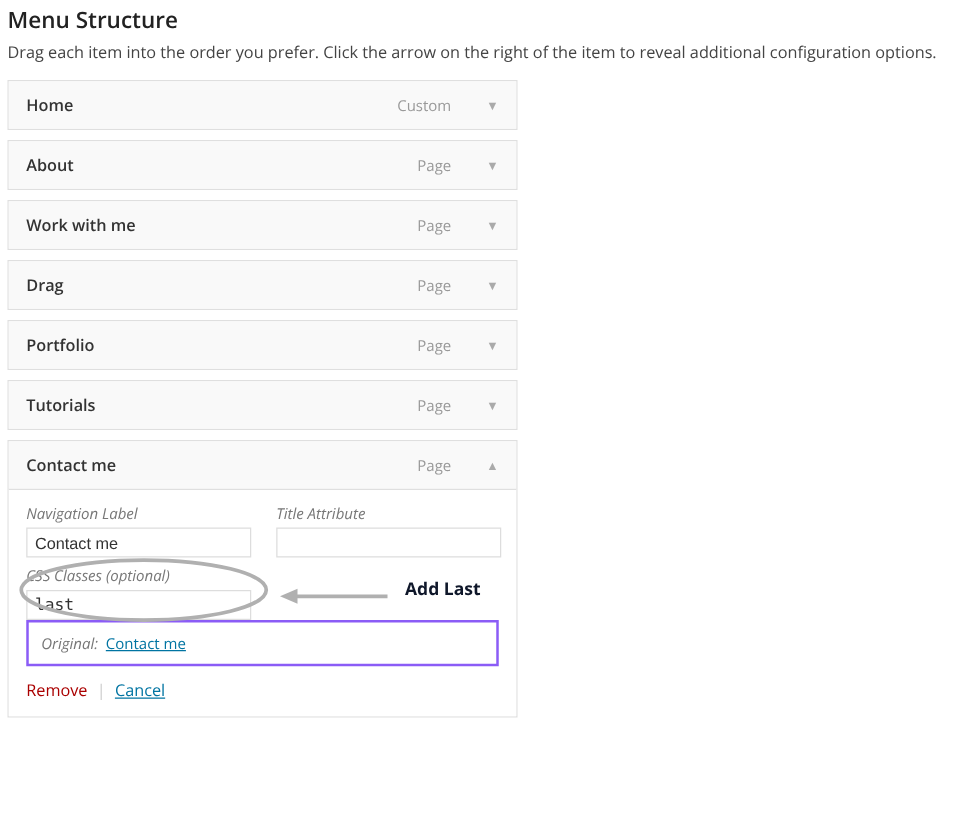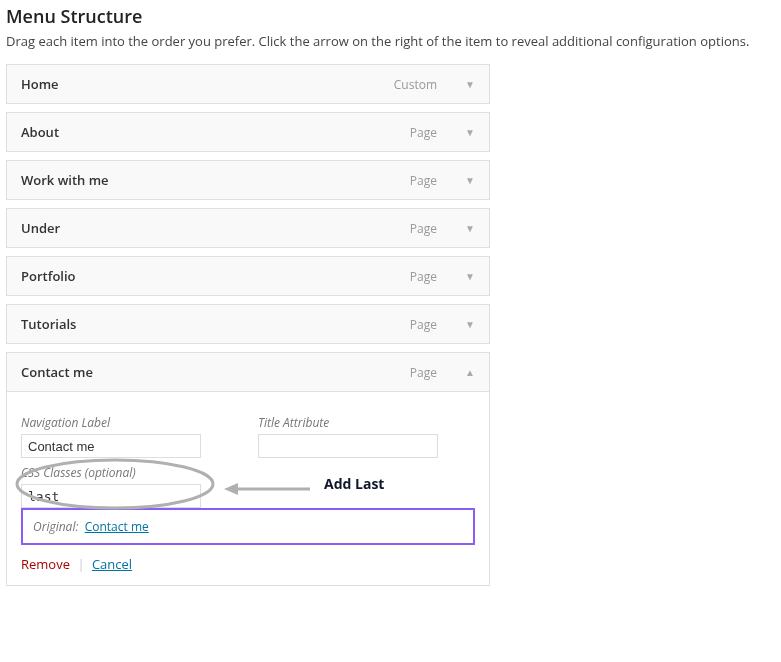--- a/index.html
+++ b/index.html
@@ -17,21 +17,21 @@
     font-weight: 600;
     margin: 4px 0 4px 0;
     color: #222;
   }
   p.description {
     margin: 0 0 14px 0;
     color: #444;
     font-size: 13px;
   }
   .menu-list {
-    width: 484px;
+    width: 408px;
   }
   .menu-item {
     border: 1px solid #dfdfdf;
     margin-bottom: 8px;
     background: #fff;
   }
   .menu-item-bar {
     display: flex;
     align-items: center;
     justify-content: space-between;
@@ -59,21 +59,21 @@
     width: 18px;
     height: 18px;
     display: flex;
     align-items: center;
     justify-content: center;
     color: #aaa;
     cursor: pointer;
     font-size: 10px;
   }
   .menu-item-settings {
-    padding: 22px 14px 12px 14px;
+    padding: 10px 14px 12px 14px;
     border-top: 1px solid #dfdfdf;
     background: #fff;
   }
   .field-row {
     display: flex;
     gap: 20px;
     margin-bottom: 6px;
   }
   .field {
     display: flex;
@@ -203,21 +203,21 @@
       <span class="item-title">Work with me</span>
       <span class="item-controls">
         <span class="item-type">Page</span>
         <span class="toggle">▼</span>
       </span>
     </div>
   </div>
 
   <div class="menu-item">
     <div class="menu-item-bar">
-      <span class="item-title">Under</span>
+      <span class="item-title">Drag</span>
       <span class="item-controls">
         <span class="item-type">Page</span>
         <span class="toggle">▼</span>
       </span>
     </div>
   </div>
 
   <div class="menu-item">
     <div class="menu-item-bar">
       <span class="item-title">Portfolio</span>

